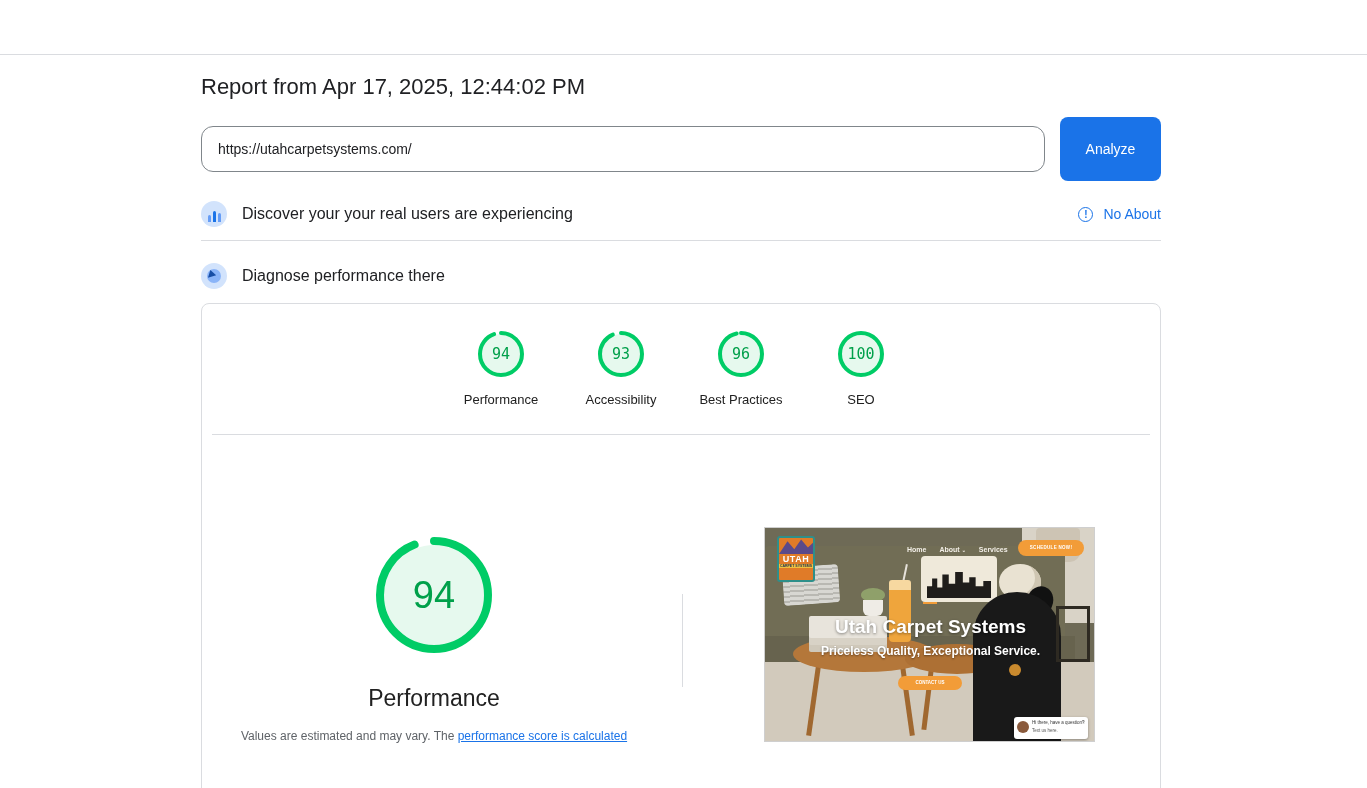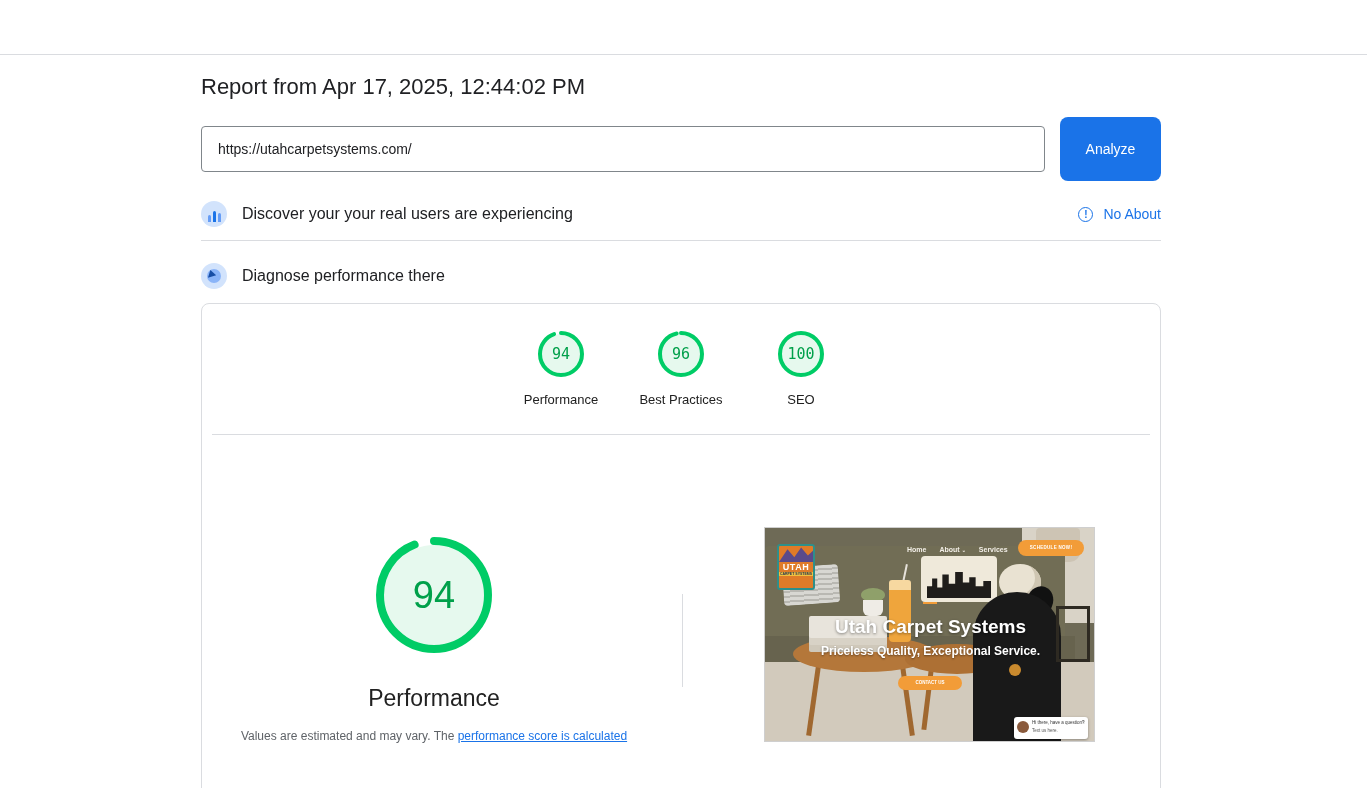--- a/index.html
+++ b/index.html
@@ -4,21 +4,21 @@
 <style>
   * { margin:0; padding:0; box-sizing:border-box; }
   html,body { width:1367px; height:788px; overflow:hidden; background:#fff;
               font-family:"Liberation Sans", sans-serif; color:#202124; }
   
   .topbar { height:55px; background:#fff; border-bottom:1px solid #dadce0; }
   .container { width:960px; margin-left:201px; }
   .report-title { margin-top:19px; font-size:22px; font-weight:400; color:#202124; }
   
   .analyze-row { display:flex; align-items:center; margin-top:17px; }
-  .url-input { flex:0 0 844px; height:46px; border:1px solid #80868b; border-radius:4px;
+  .url-input { flex:0 0 844px; height:46px; border:1px solid #80868b; border-radius:12px;
                padding:0 16px; font-size:14px; color:#202124; outline:none;
                font-family:"Liberation Sans", sans-serif; background:#fff; }
   .analyze-btn { margin-left:15px; width:101px; height:64px; background:#1a73e8; color:#fff;
                  border:none; border-radius:8px; font-size:14px; font-weight:500; cursor:pointer;
                  font-family:"Liberation Sans", sans-serif; }
   
   .tabs { display:flex; justify-content:center; margin-top:19px; }
   .tab { position:relative; display:flex; align-items:center; gap:10px; height:48px;
          padding:0 22px; font-size:14px; font-weight:500; color:#5f6368; cursor:pointer; }
   .tab.selected { background:#e8f0fe; color:#1967d2; }
@@ -97,21 +97,21 @@
   .plant-pot { left:98px; top:72px; width:20px; height:16px; background:#efece6; border-radius:0 0 6px 6px; }
   .plant-top { left:96px; top:60px; width:24px; height:14px; background:#8fa06a; border-radius:50%; }
   .glass { left:124px; top:52px; width:22px; height:62px; background:#efa53c; border-radius:3px 3px 4px 4px;
            border-top:10px solid #f7d8a0; }
   .straw { left:138px; top:36px; width:2px; height:28px; background:#e6e2da; transform:rotate(12deg); }
   .dog { left:208px; top:64px; width:88px; height:160px; background:#191919; border-radius:44px 44px 12px 12px; }
   .dog-ear { left:262px; top:58px; width:26px; height:30px; background:#111; border-radius:50% 50% 0 50%; transform:rotate(20deg); }
   .dog-tag { left:244px; top:136px; width:12px; height:12px; background:#c98a2e; border-radius:50%; }
   .frame-table { right:4px; top:78px; width:34px; height:56px; border:3px solid #2e2a22; }
   
-  .site-logo { left:12px; top:16px; width:38px; height:46px; background:#e07b28; border:2px solid #2e8f8a;
+  .site-logo { left:12px; top:8px; width:38px; height:46px; background:#e07b28; border:2px solid #2e8f8a;
                border-radius:3px; text-align:center; overflow:hidden; }
   .site-logo .mtn { position:absolute; left:0; top:0; width:100%; height:16px; background:#5b4a8a;
                     clip-path:polygon(0 100%,25% 20%,45% 70%,65% 10%,85% 60%,100% 30%,100% 100%); }
   .logo-utah { position:static; display:block; margin-top:16px; font-size:9px; font-weight:700; color:#fff; letter-spacing:0.5px; }
   .logo-sub { position:static; display:block; font-size:3.5px; font-weight:700; color:#1d2d50; background:#f0c040; }
   .site-nav { left:142px; top:18px; display:flex; gap:13px; font-size:7px; color:#f3efe8; font-weight:600; position:absolute; }
   .site-nav span { position:static; }
   .chev { font-size:5px; }
   .btn-schedule { right:10px; top:12px; width:66px; height:16px; background:#f29c38; border-radius:8px;
                   color:#fff; font-size:4.5px; font-weight:700; text-align:center; line-height:16px; letter-spacing:0.3px; }
@@ -174,20 +174,28 @@
         <svg class="score-ring" viewBox="0 0 48 48">
           <circle cx="24" cy="24" r="20" fill="#e6f9ee" stroke="none"></circle>
           <circle class="arc" cx="24" cy="24" r="21" fill="none" stroke="#00cc66" stroke-width="4" stroke-linecap="round" transform="rotate(-90 24 24)" stroke-dasharray="124.03007796372503 131.94689145077132"></circle>
           <text class="score-num" x="24" y="29" text-anchor="middle">94</text>
         </svg>
         <span class="score-label">Performance</span>
       </div>
       <div class="score-item">
         <svg class="score-ring" viewBox="0 0 48 48">
           <circle cx="24" cy="24" r="20" fill="#e6f9ee" stroke="none"></circle>
+          <circle class="arc" cx="24" cy="24" r="21" fill="none" stroke="#00cc66" stroke-width="4" stroke-linecap="round" transform="rotate(-90 24 24)" stroke-dasharray="122.71060904921733 131.94689145077132"></circle>
+          <text class="score-num" x="24" y="29" text-anchor="middle">93</text>
+        </svg>
+        <span class="score-label">Accessibility</span>
+      </div>
+      <div class="score-item">
+        <svg class="score-ring" viewBox="0 0 48 48">
+          <circle cx="24" cy="24" r="20" fill="#e6f9ee" stroke="none"></circle>
           <circle class="arc" cx="24" cy="24" r="21" fill="none" stroke="#00cc66" stroke-width="4" stroke-linecap="round" transform="rotate(-90 24 24)" stroke-dasharray="126.66901579274047 131.94689145077132"></circle>
           <text class="score-num" x="24" y="29" text-anchor="middle">96</text>
         </svg>
         <span class="score-label">Best Practices</span>
       </div>
       <div class="score-item">
         <svg class="score-ring" viewBox="0 0 48 48">
           <circle cx="24" cy="24" r="20" fill="#e6f9ee" stroke="none"></circle>
           <circle class="arc" cx="24" cy="24" r="21" fill="none" stroke="#00cc66" stroke-width="4" stroke-linecap="round" transform="rotate(-90 24 24)" stroke-dasharray="131.94689145077132 131.94689145077132"></circle>
           <text class="score-num" x="24" y="29" text-anchor="middle">100</text>

